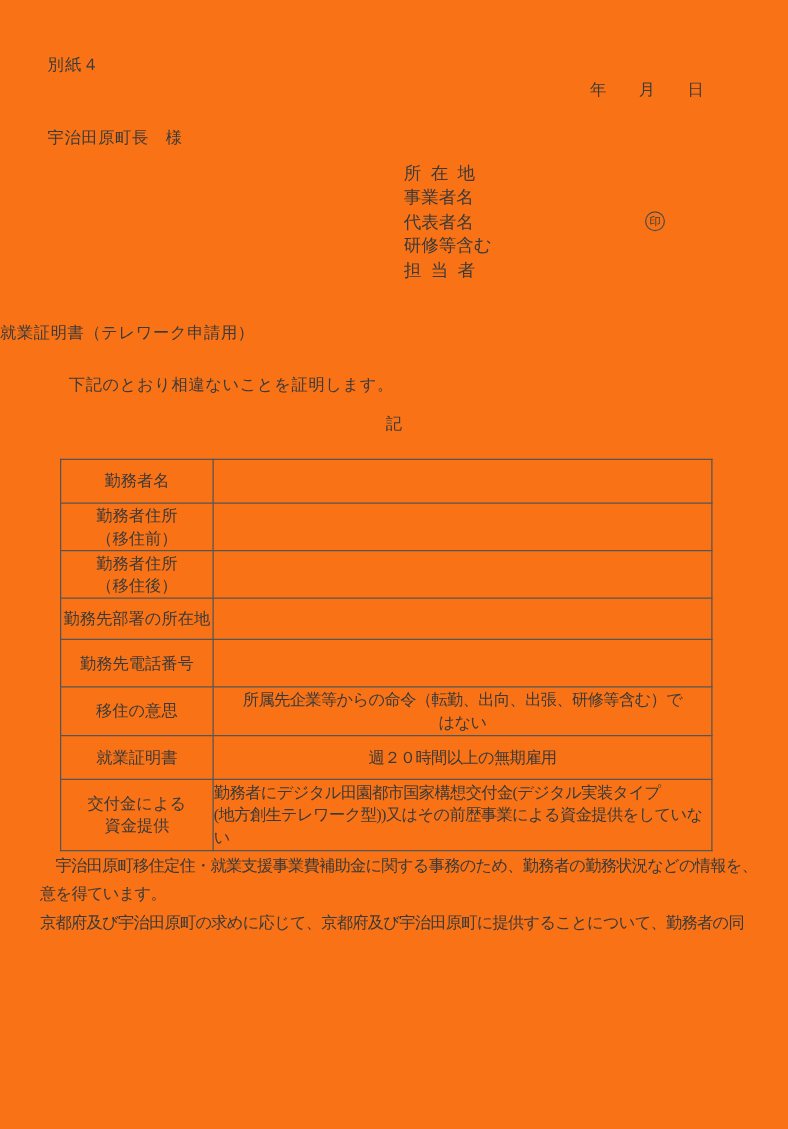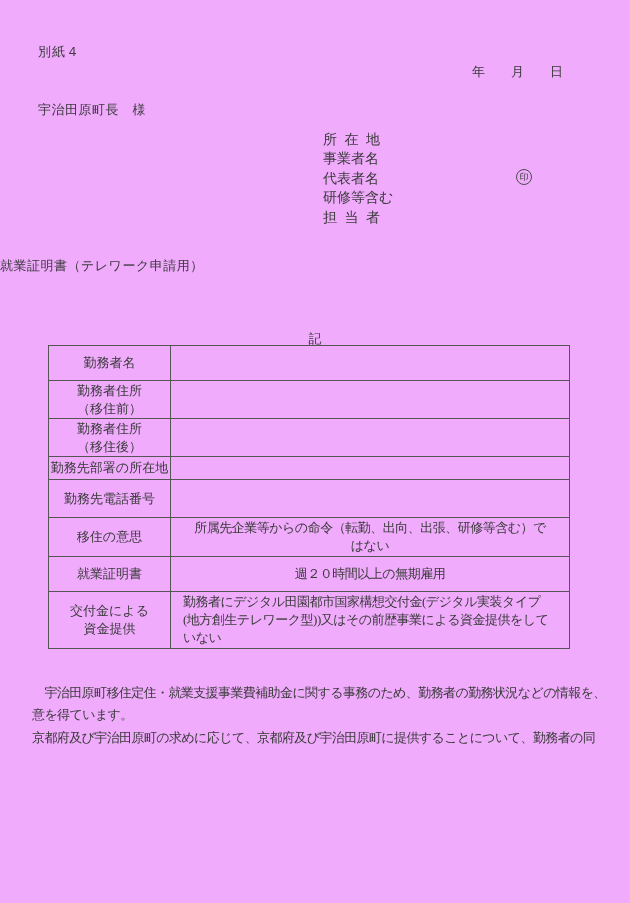--- a/index.html
+++ b/index.html
@@ -1,21 +1,21 @@
 <!DOCTYPE html>
 <html><head>
 <meta charset="utf-8">
 <style>
   * { margin: 0; padding: 0; box-sizing: border-box; }
   html, body { background: #e8e8e8; }
   .page {
     position: relative;
     width: 630px;
     height: 903px;
-    background: #f0abfc;
+    background: #f97316;
     font-family: "Liberation Serif", "DejaVu Serif", serif;
     color: #3a3a3a;
     font-size: 13px;
     overflow: hidden;
   }
   .abs { position: absolute; }
 
   .attachment-label { left: 38px; top: 43px; letter-spacing: 1px; }
   .date-line { left: 472px; top: 63px; }
   .recipient { left: 38px; top: 101px; letter-spacing: 0.5px; }
@@ -31,46 +31,46 @@
     border-radius: 50%;
     display: flex; align-items: center; justify-content: center;
     font-size: 9px; color: #3a3a3a;
   }
 
   .doc-title { left: 0; top: 257px; width: 630px; text-align: left; letter-spacing: 0.5px; }
   .statement { left: 55px; top: 299px; letter-spacing: 0.5px; }
   .ki-mark { left: 0; top: 330px; width: 630px; text-align: center; }
 
   .form-table {
-    left: 48px; top: 345px;
+    left: 48px; top: 367px;
     border-collapse: collapse;
     table-layout: fixed;
     width: 521px;
     border-radius: 17px;
   }
   .form-table td {
     border: 1px solid #555555;
     vertical-align: middle;
     line-height: 18px;
   }
   .form-table td.cell-label {
     width: 122px;
     text-align: center;
     white-space: pre-line;
   }
   .form-table td.cell-value {
     width: 399px;
-    padding: 1px 12px;
+    padding: 1px 0;
   }
   .form-table td.v-center { text-align: center; letter-spacing: -0.5px; padding: 1px 20px; }
   .form-table td.v-pre { white-space: pre-line; letter-spacing: -0.5px; }
   .r1 { height: 35px; }
   .r2 { height: 38px; }
   .r3 { height: 38px; }
-  .r4 { height: 23px; }
+  .r4 { height: 33px; }
   .r5 { height: 38px; }
   .r6 { height: 37px; }
   .r7 { height: 35px; }
   .r8 { height: 39px; }
 
   .footer-para { left: 32px; top: 682px; width: 572px; line-height: 22.3px; }
   .footer-line { display: block; letter-spacing: -0.6px; white-space: nowrap; }
 </style>
 </head>
 <body>
@@ -88,20 +88,21 @@
     <span class="sender-line">事業者名</span>
     <span class="sender-line">代表者名</span>
     <span class="sender-line">研修等含む</span>
     <span class="sender-line jlabel">担当者</span>
   </div>
 
   <div class="abs seal">印</div>
 
   <div class="abs doc-title">就業証明書（テレワーク申請用）</div>
 
+  <div class="abs statement">下記のとおり相違ないことを証明します。</div>
 
   <div class="abs ki-mark">記</div>
 
   <table class="abs form-table">
     <tbody>
       <tr class="r1">
         <td class="cell-label">勤務者名</td>
         <td class="cell-value"></td>
       </tr>
       <tr class="r2">

